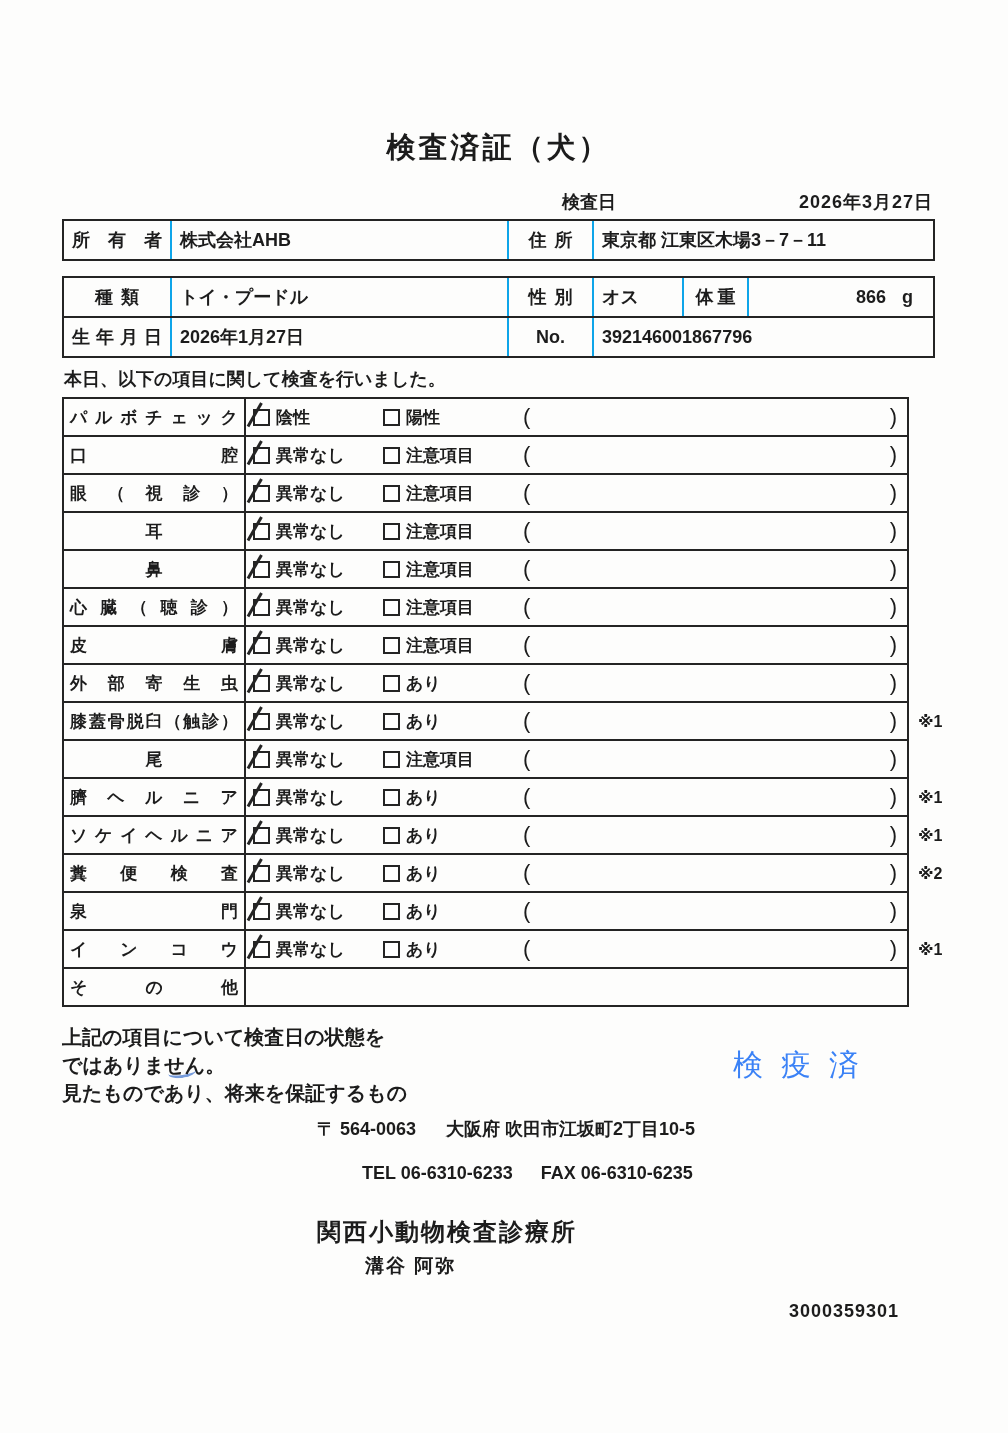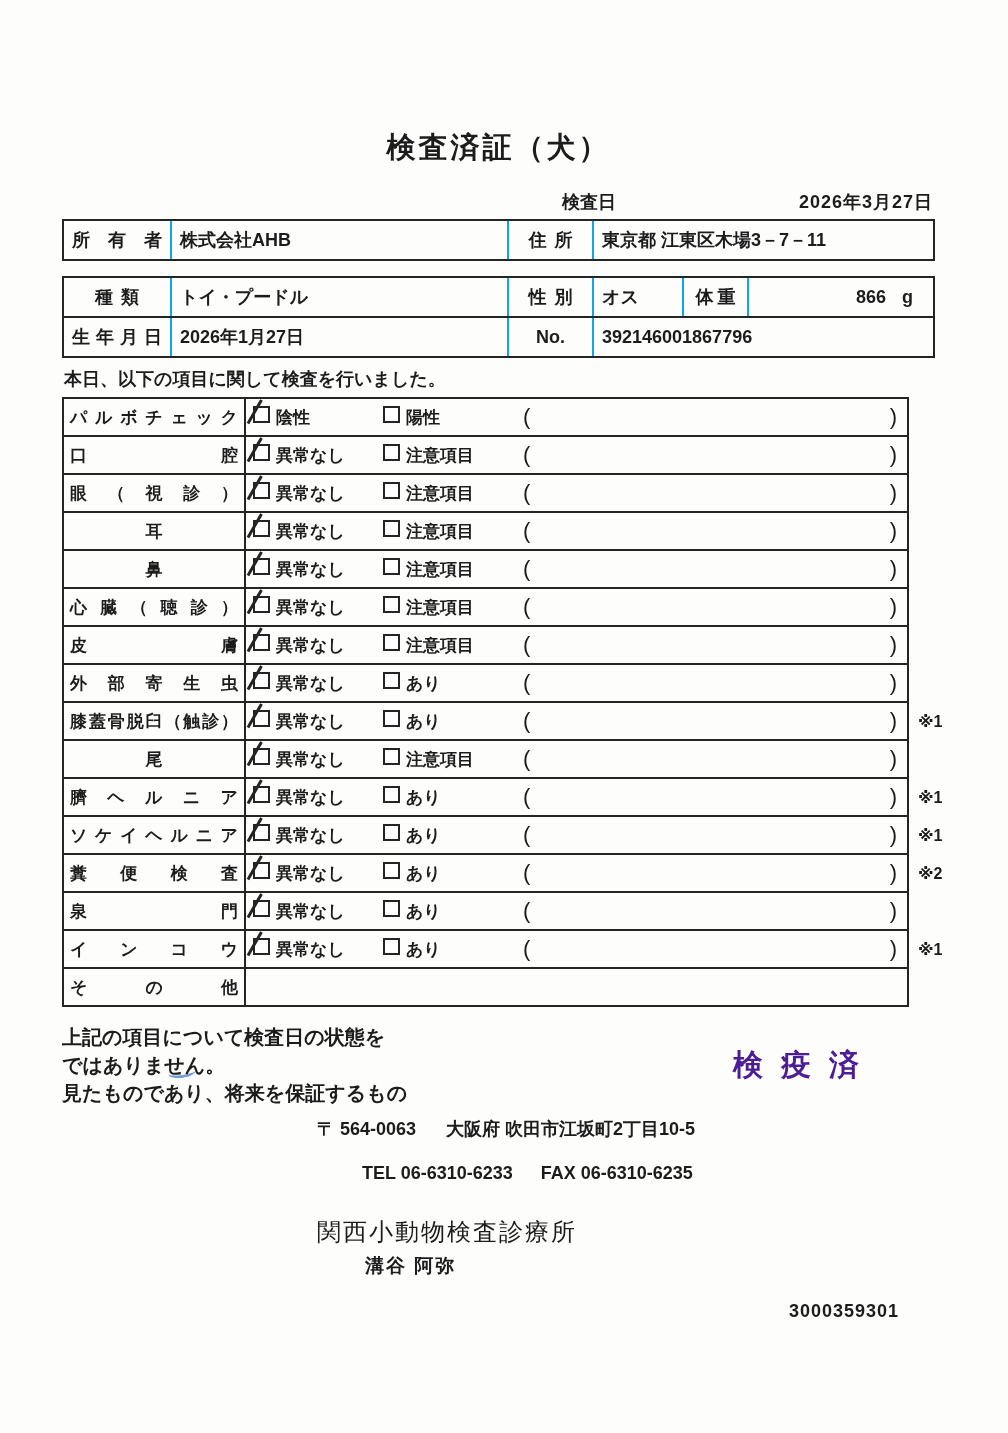--- a/index.html
+++ b/index.html
@@ -43,51 +43,51 @@
   .cl-table{width:843px;border:2.5px solid #242424;margin-top:6px;}
   .cl-row{display:flex;position:relative;height:36px;}
   .cl-row + .cl-row{border-top:2px solid #242424;}
   .cl-label{
     width:168px;flex:none;border-right:2px solid #242424;
     padding:0 6px;font-size:17px;font-weight:700;
     display:flex;align-items:center;justify-content:space-between;
   }
   .cl-label.single{justify-content:center;}
   .cl-body{flex:1;display:flex;align-items:center;padding-left:7px;font-size:17px;font-weight:600;}
-  .opt{display:flex;align-items:flex-start;gap:6px;width:130px;flex:none;}
+  .opt{display:flex;align-items:center;gap:6px;width:130px;flex:none;}
   .cb{width:13px;height:13px;border:2px solid #242424;position:relative;flex:none;background:#fff;}
   .cb.checked::after{
     content:"";position:absolute;left:5px;top:-8px;width:2.6px;height:27px;
     background:#242424;transform:rotate(30deg);transform-origin:top center;
   }
   .paren-open{margin-left:10px;font-size:22px;font-weight:400;}
   .paren-close{margin-left:auto;margin-right:10px;font-size:22px;font-weight:400;}
   .cl-note{
     position:absolute;left:calc(100% + 11px);top:50%;transform:translateY(-50%);
     font-size:16px;font-weight:700;white-space:nowrap;
   }
 
   .footnotes{margin-top:10px;font-size:17px;font-weight:600;line-height:1.34;}
   .footnotes .cont{padding-left:46px;}
 
   .statement-row{display:flex;margin-top:16px;}
   .statement{font-size:20px;font-weight:700;line-height:1.4;width:440px;}
   .stamp{
     margin-left:auto;margin-right:58px;align-self:center;
-    font-size:30px;font-weight:700;letter-spacing:18px;color:#4c1d95;
+    font-size:30px;font-weight:400;letter-spacing:18px;color:#3b82f6;
   }
   .ink-mark{
     position:absolute;left:168px;top:1066px;width:28px;height:9px;
     border-bottom:3px solid #4a7bd0;border-radius:50%;
     transform:rotate(-8deg);opacity:.75;
   }
 
   .addr-row{display:flex;gap:30px;margin-top:10px;margin-left:255px;font-size:18px;font-weight:700;}
   .tel-row{display:flex;gap:28px;margin-top:22px;margin-left:300px;font-size:18px;font-weight:700;align-items:center;}
-  .clinic-name{margin-top:32px;margin-left:255px;font-size:24px;font-weight:400;letter-spacing:2px;}
+  .clinic-name{margin-top:32px;margin-left:255px;font-size:24px;font-weight:700;letter-spacing:2px;}
   .clinic-rep{margin-top:5px;margin-left:303px;font-size:19px;font-weight:700;letter-spacing:2px;}
   .doc-number{margin-top:22px;margin-left:727px;font-size:18px;font-weight:600;letter-spacing:1px;}
 </style>
 </head>
 <body>
 
 <div class="page">
   <div class="content">
 
     <div class="doc-title">検査済証（犬）</div>

